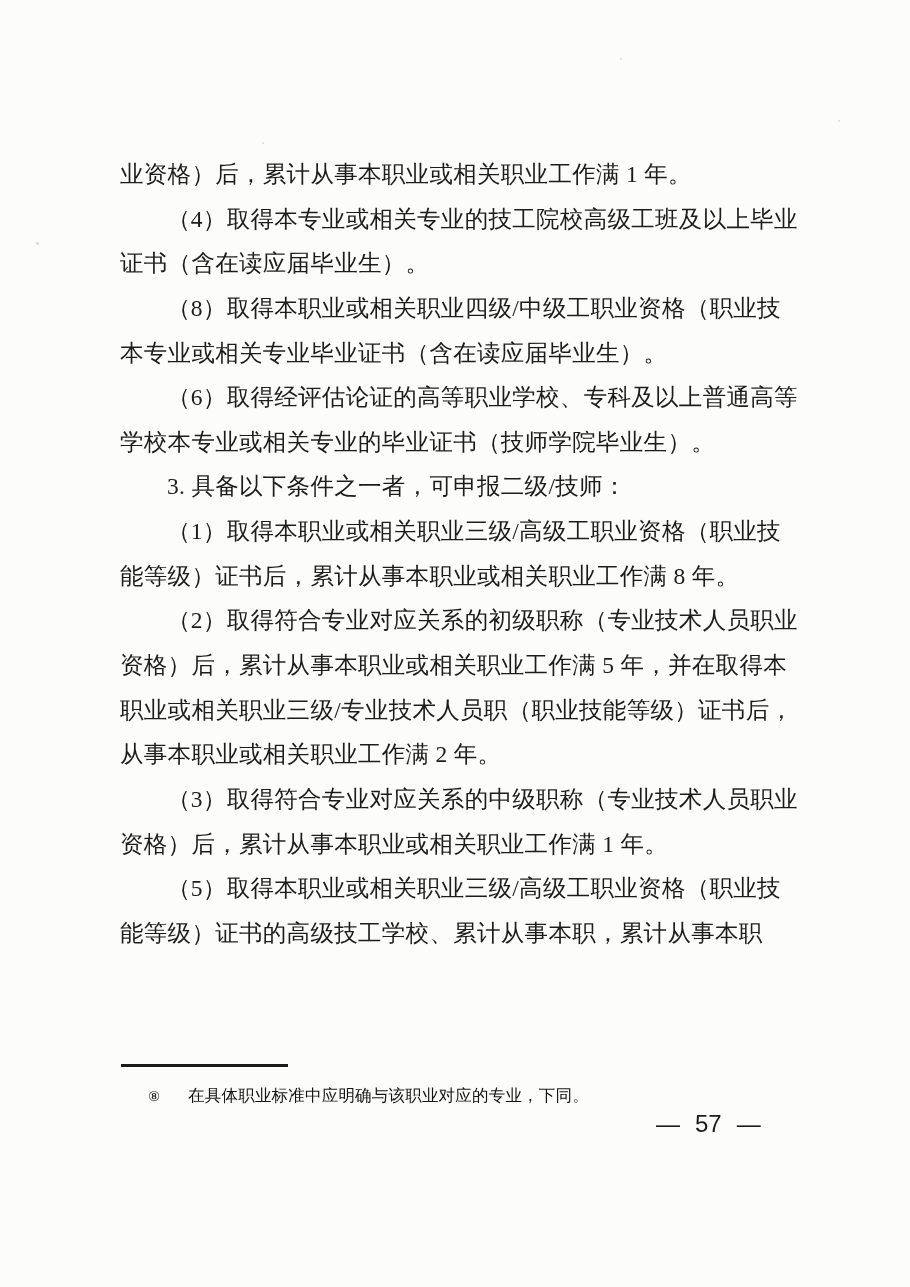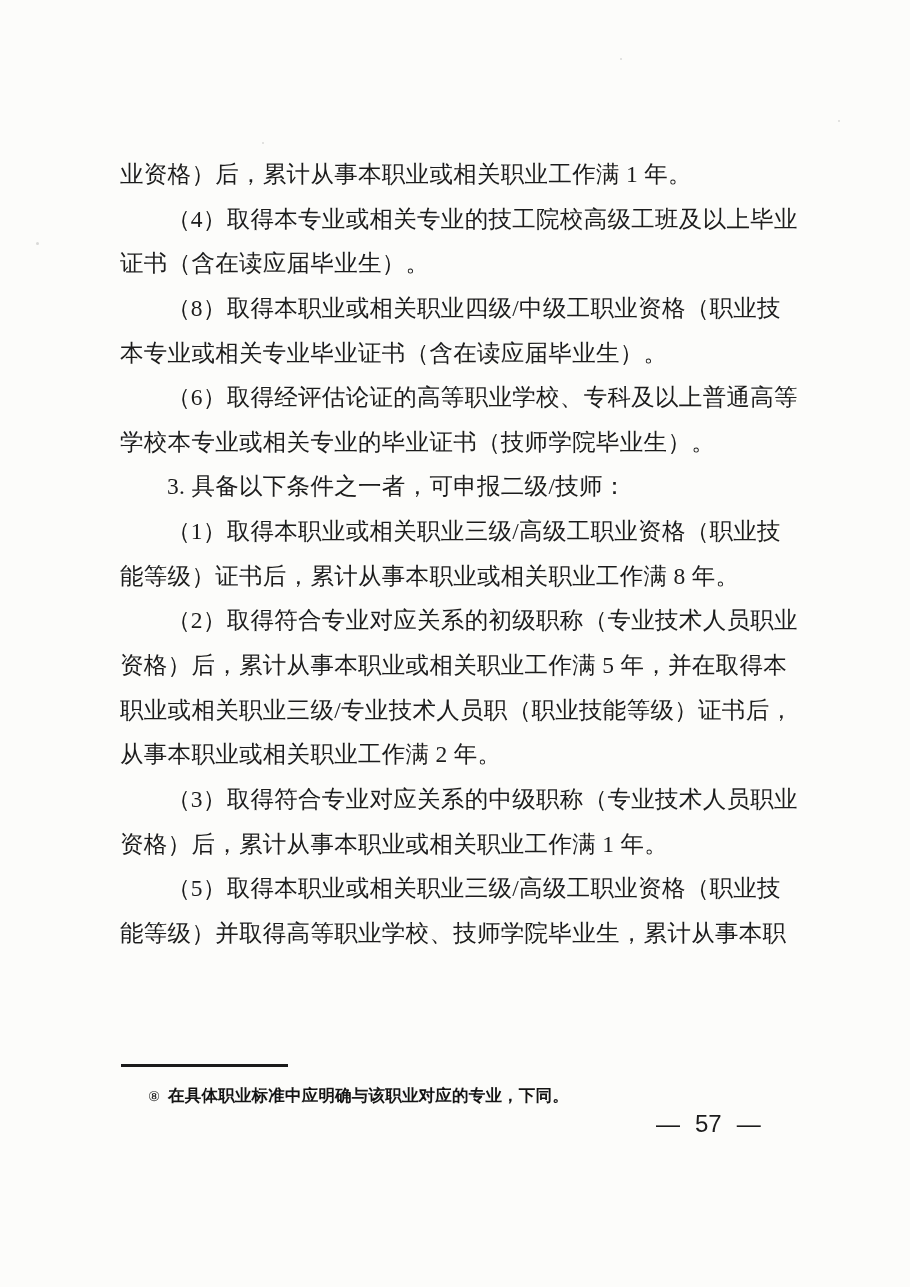--- a/index.html
+++ b/index.html
@@ -58,24 +58,24 @@
     font-family: "Liberation Sans", sans-serif;
     color: #141414;
     display: flex;
     align-items: baseline;
   }
   .fn-marker {
     margin-left: 28px;
     font-size: 13.5px;
   }
   .fn-text {
-    margin-left: 8px;
+    margin-left: 28px;
     font-size: 16.5px;
     letter-spacing: 0.2px;
-    font-weight: bold;
+    font-weight: normal;
   }
   .pageno {
     position: absolute;
     left: 656px;
     top: 1110px;
     display: flex;
     align-items: center;
     gap: 15px;
     font-size: 24px;
     color: #1c1c1c;
@@ -103,21 +103,21 @@
       <div class="line indent"><span class="pre">3. 具备以下条件之一者，可申报二级/技师：</span></div>
       <div class="line indent"><span class="pre">（1）取得本职业或相关职业三级/高级工职业资格（职业技</span></div>
       <div class="line"><span class="pre">能等级）证书后，累计从事本职业或相关职业工作满 8 年。</span></div>
       <div class="line indent"><span class="pre">（2）取得符合专业对应关系的初级职称（专业技术人员职业</span></div>
       <div class="line"><span class="pre">资格）后，累计从事本职业或相关职业工作满 5 年，并在取得本</span></div>
       <div class="line"><span class="pre">职业或相关职业三级/专业技术人员职（职业技能等级）证书后，</span></div>
       <div class="line"><span class="pre">从事本职业或相关职业工作满 2 年。</span></div>
       <div class="line indent"><span class="pre">（3）取得符合专业对应关系的中级职称（专业技术人员职业</span></div>
       <div class="line"><span class="pre">资格）后，累计从事本职业或相关职业工作满 1 年。</span></div>
       <div class="line indent"><span class="pre">（5）取得本职业或相关职业三级/高级工职业资格（职业技</span></div>
-      <div class="line"><span class="pre">能等级）并取得高等职业学校、技师学院毕业生，累计从事本职</span></div>
+      <div class="line"><span class="pre">能等级）证书的高级技工学校、累计从事本职，累计从事本职</span></div>
     </div>
 
   <div class="fn-divider"></div>
 
   <div class="footnote">
     <span class="fn-marker">⑧</span>
     <span class="fn-text">在具体职业标准中应明确与该职业对应的专业，下同。</span>
   </div>
 
   <div class="pageno">

